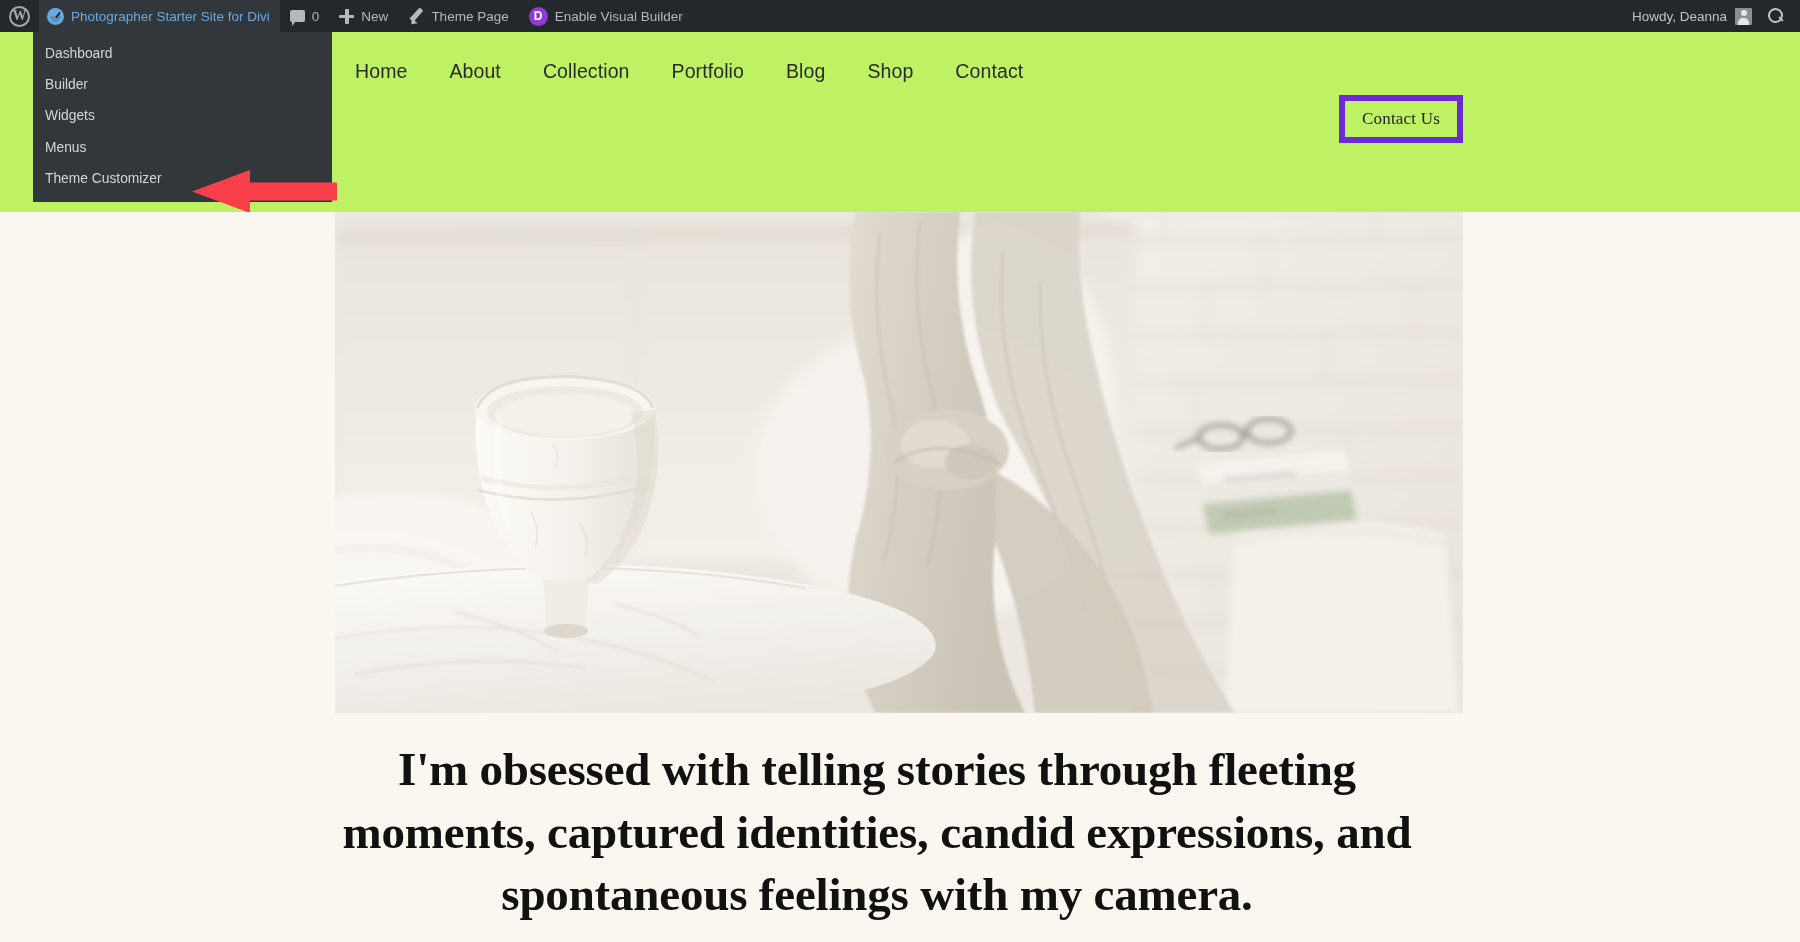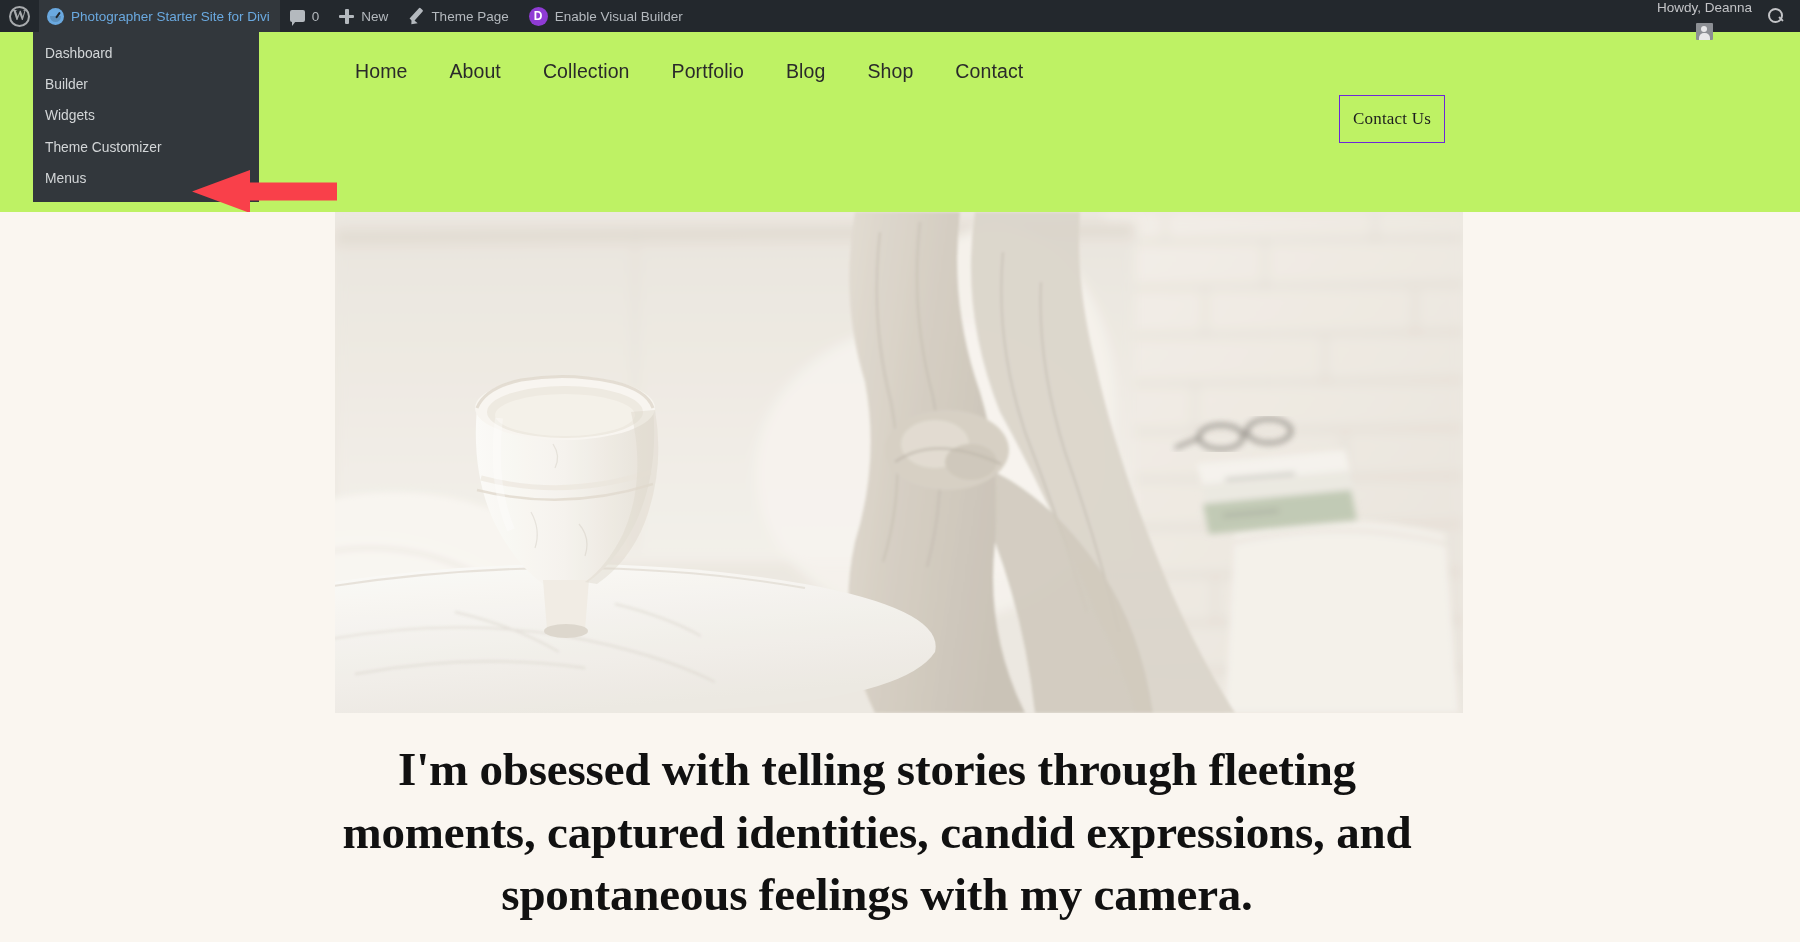--- a/index.html
+++ b/index.html
@@ -55,21 +55,20 @@
     align-items: stretch;
   }
   .ab-howdy {
     display: flex;
     align-items: center;
     gap: 8px;
     padding: 0 8px 0 12px;
     color: #c3c4c7;
     font-size: 13.5px;
     cursor: pointer;
-    flex-direction: column;
   }
   .avatar-box {
     width: 17px; height: 17px;
     background: #8c8f94;
     border-radius: 1px;
     position: relative;
     overflow: hidden;
     flex: none;
   }
   .avatar-box::before {
@@ -206,21 +205,21 @@
     background: #c3c4c7;
     transform: rotate(45deg);
     border-radius: 1px;
   }
 
   
   #admin-dropdown {
     position: absolute;
     top: 32px;
     left: 33px;
-    width: 226px;
+    width: 299px;
     background: #32373c;
     z-index: 60;
     padding: 6px 0 8px 0;
   }
   .dd-item {
     display: block;
     padding: 7px 0 7px 12px;
     font-size: 13.8px;
     color: #d3d6d8;
     cursor: pointer;
@@ -260,23 +259,23 @@
     color: #2a2a2a;
     padding: 6px 21px;
     cursor: pointer;
     white-space: nowrap;
     letter-spacing: .1px;
   }
   #contact-btn {
     position: absolute;
     left: 1339px;
     top: 63px;
-    width: 106px;
+    width: 124px;
     height: 48px;
-    border: 1px solid #6d28d9;
+    border: 6px solid #6d28d9;
     display: flex;
     align-items: center;
     justify-content: center;
     font-family: "Liberation Serif", serif;
     font-size: 17px;
     color: #1e1e1e;
     cursor: pointer;
     background: transparent;
     letter-spacing: .2px;
   }
@@ -363,22 +362,22 @@
       <div class="ab-search">
         <span class="magnifier"></span>
       </div>
     </div>
   </div>
 
   <div id="admin-dropdown">
     <div class="dd-item">Dashboard</div>
     <div class="dd-item">Builder</div>
     <div class="dd-item">Widgets</div>
+    <div class="dd-item">Menus</div>
     <div class="dd-item">Theme Customizer</div>
-    <div class="dd-item">Menus</div>
   </div>
 
   <div id="red-arrow">
     <svg viewBox="0 0 145 42" preserveAspectRatio="none">
       <path d="M0 21.5 L58 0 L58 12.5 L145 12.5 L145 30.5 L58 30.5 L58 43 Z" fill="#f9404a"></path>
     </svg>
   </div>
 
   <div id="site-header">
     <nav id="site-nav">

